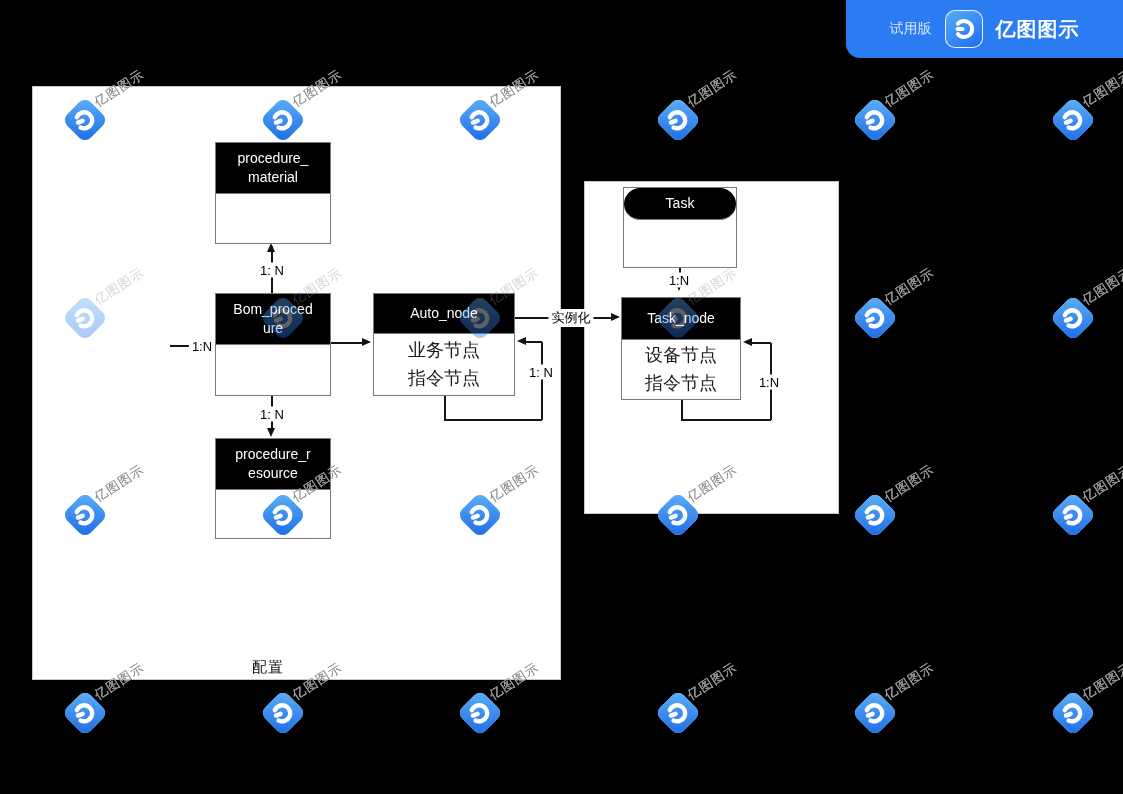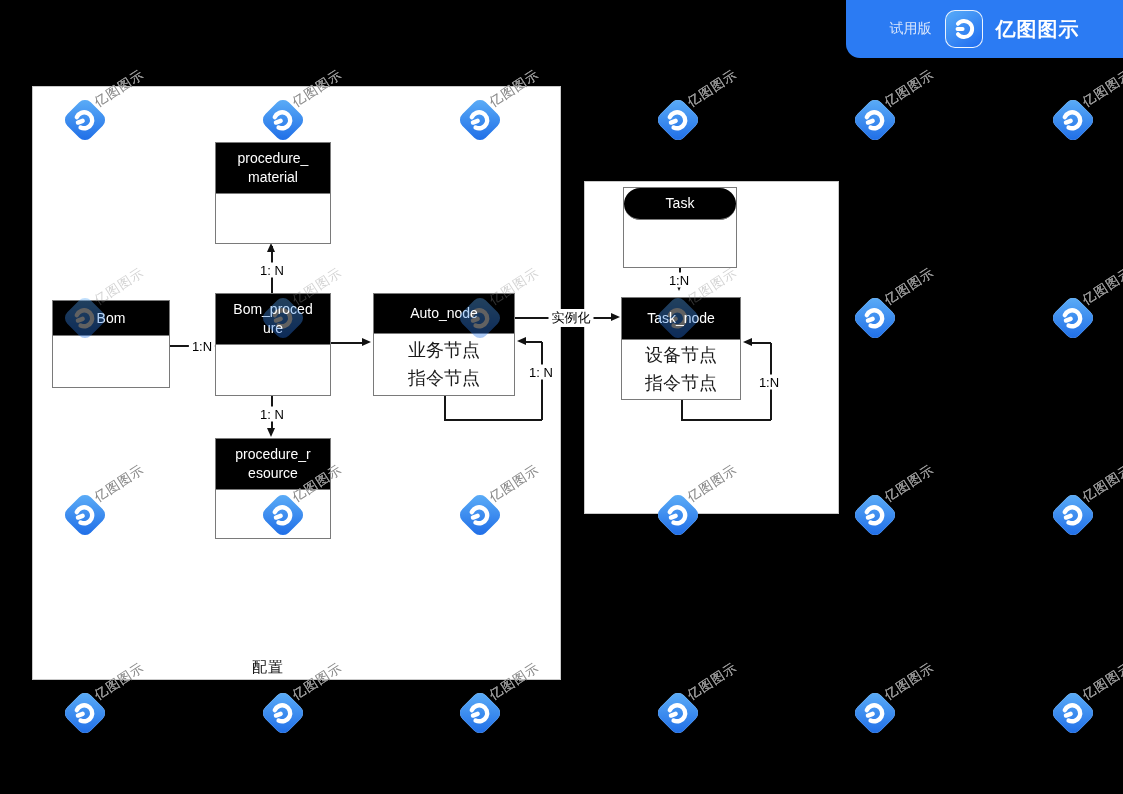--- a/index.html
+++ b/index.html
@@ -90,26 +90,20 @@
   <div class="arrow left" style="left:743px;top:338px;"></div>
   <span class="card-label" style="left:769px;top:382px;">1:N</span>
 
   <div class="entity" style="left:215px;top:142px;width:116px;height:102px;">
     <div class="entity-header" style="height:51px;">
       <span>procedure_material</span>
     </div>
     <div class="entity-body"></div>
   </div>
 
-  <div class="entity" style="left:52px;top:300px;width:118px;height:88px;">
-    <div class="entity-header" style="height:35px;">
-      <span>Bom</span>
-    </div>
-    <div class="entity-body"></div>
-  </div>
 
   <div class="entity" style="left:215px;top:293px;width:116px;height:103px;">
     <div class="entity-header" style="height:51px;">
       <span>Bom_procedure</span>
     </div>
     <div class="entity-body"></div>
   </div>
 
   <div class="entity" style="left:373px;top:293px;width:142px;height:103px;">
     <div class="entity-header" style="height:40px;">

